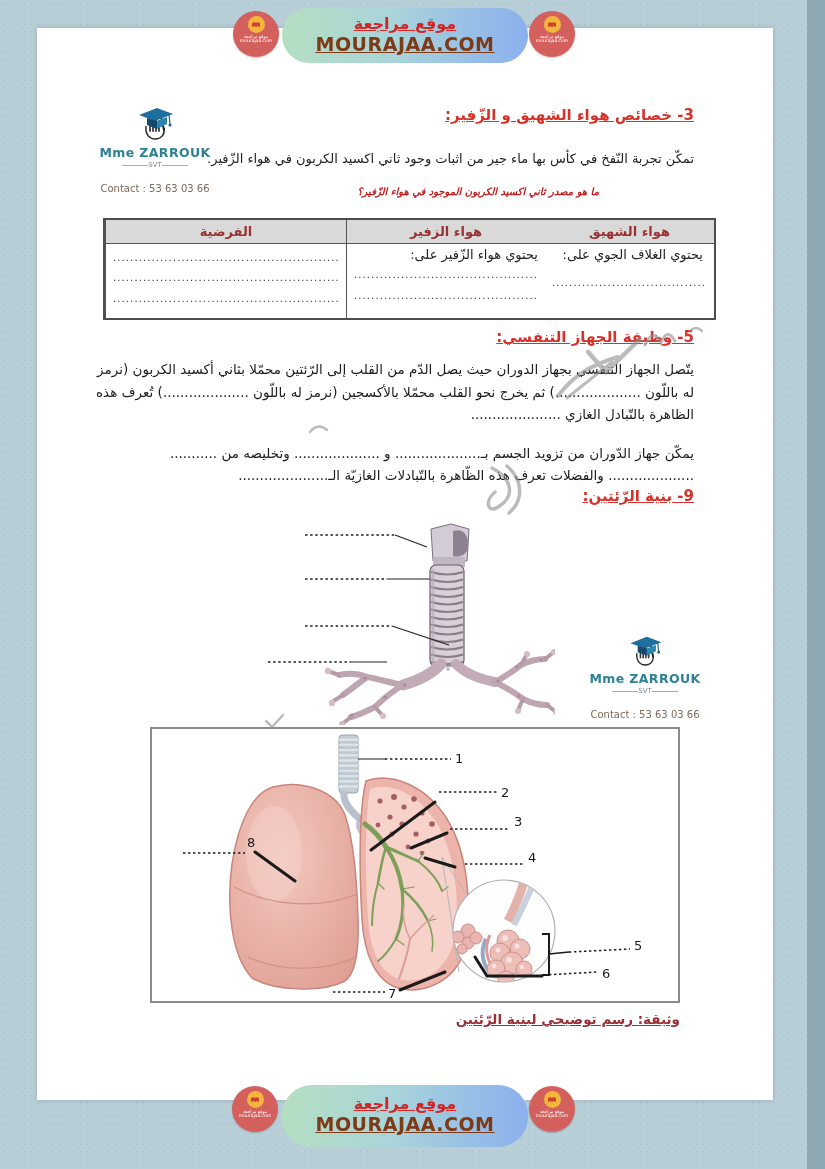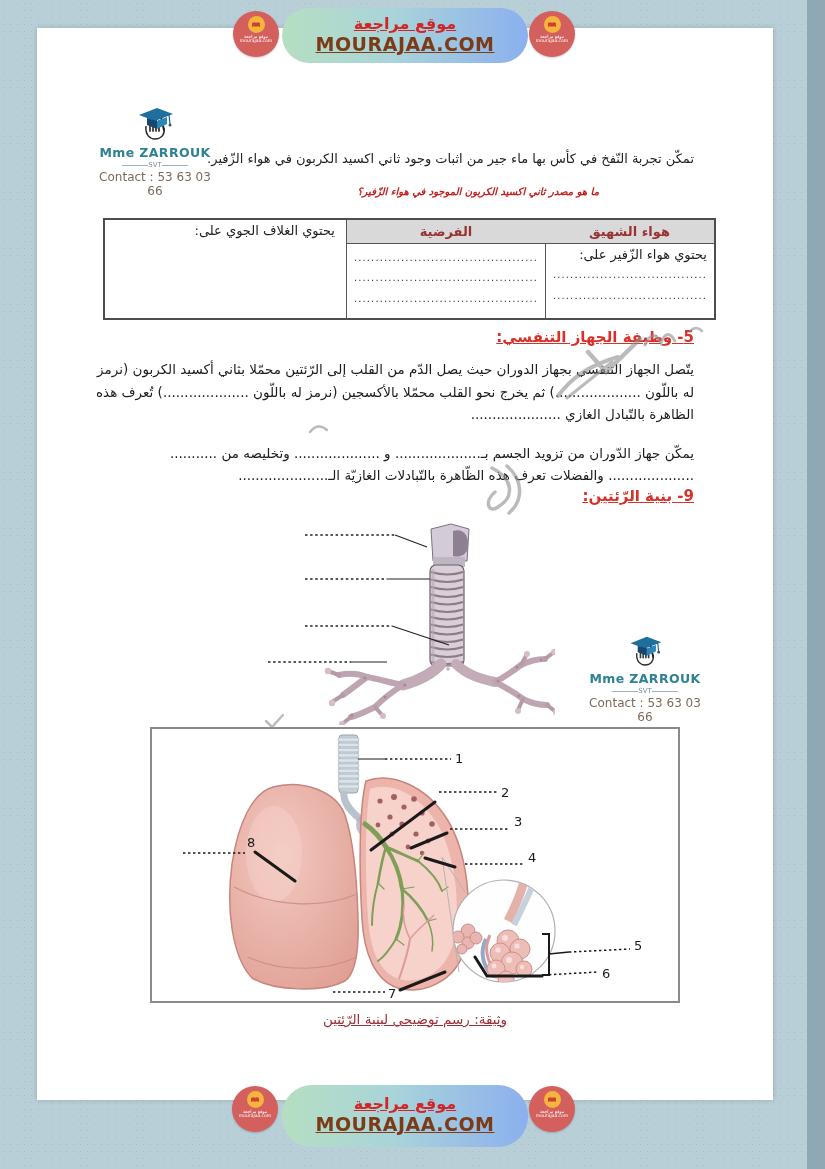--- a/index.html
+++ b/index.html
@@ -31,21 +31,21 @@
   }
   .badge-yellow{width:17px;height:17px;border-radius:50%;background:#f3b53b;margin-top:5px;
     display:flex;align-items:center;justify-content:center;}
   .badge-t1{font-size:4.5px;color:#fff;margin-top:1.5px;direction:rtl;line-height:1.1;}
   .badge-t2{font-size:4.5px;color:#fff;line-height:1.1;}
   
   .zlogo{position:absolute;width:120px;text-align:center;z-index:3;}
   .zname{color:#2e8294;font-size:12.5px;font-weight:bold;letter-spacing:.4px;margin-top:1px;}
   .zsvt{display:flex;align-items:center;justify-content:center;font-size:7px;color:#7a8a99;margin-top:1px;}
   .zsvt .rule{display:inline-block;width:26px;border-top:1px solid #9fb0bd;height:0;}
-  .zcontact{font-size:12px;color:#7f6a5a;margin-top:1px;}
+  .zcontact{font-size:10px;color:#7f6a5a;margin-top:14px;}
   
   .h-red{position:absolute;color:#d8312a;font-weight:bold;font-size:15px;
     text-decoration:underline;direction:rtl;white-space:nowrap;z-index:2;}
   .intro{position:absolute;top:149px;right:113px;width:602px;direction:rtl;text-align:right;
     font-size:13px;color:#232323;line-height:1.55;}
   .question{position:absolute;top:186px;right:208px;direction:rtl;font-size:10px;
     color:#c22020;font-weight:bold;font-style:italic;white-space:nowrap;}
   .para{position:absolute;right:113px;width:603px;direction:rtl;
     font-size:13.5px;color:#1c1c1c;line-height:1.68;}
   
@@ -54,22 +54,22 @@
     grid-template-columns:169px 199px 241px;grid-template-rows:24px 1fr;box-sizing:border-box;}
   .cmp-table .th{background:#d9d9d9;color:#993333;font-weight:bold;font-size:13px;
     text-align:center;line-height:23px;border-bottom:1px solid #555;}
   .cmp-table .col-div{border-left:1px solid #555;}
   .cmp-table .td{padding:3px 7px;font-size:13px;color:#222;direction:rtl;text-align:right;overflow:hidden;}
   .dots{font-size:10px;letter-spacing:1.1px;color:#333;white-space:nowrap;overflow:hidden;direction:ltr;text-align:left;}
   
   .fig-trachea{position:absolute;left:255px;top:515px;z-index:2;}
   .fig-lungs{position:absolute;left:150px;top:727px;width:530px;height:276px;
     border:2px solid #8a8a8a;background:#fff;box-sizing:border-box;z-index:2;}
-  .caption{position:absolute;left:150px;top:1011px;width:530px;text-align:center;
-    font-size:13.5px;font-weight:normal;color:#9c2f38;text-decoration:underline;direction:rtl;}
+  .caption{position:absolute;left:150px;top:1011px;width:530px;text-align:right;
+    font-size:13.5px;font-weight:bold;color:#9c2f38;text-decoration:underline;direction:rtl;}
   .scribbles{position:absolute;left:0;top:0;z-index:4;pointer-events:none;}
 </style>
 </head>
 <body>
 
 <div class="stage">
 
   <div class="doc"></div>
 
   <div class="badge" style="left:233px;top:11px;">
@@ -111,25 +111,27 @@
     </svg>
     <div class="zname">Mme ZARROUK</div>
     <div class="zsvt">
         <span class="rule"></span>
         <span>SVT</span>
         <span class="rule"></span>
       </div>
     <div class="zcontact">Contact : 53 63 03 66</div>
   </div>
 
+  <div class="h-red" style="top:106px;right:113px;">3- خصائص هواء الشهيق و الزّفير:</div>
   <div class="intro">تمكّن تجربة النّفخ في كأس بها ماء جير من اثبات وجود ثاني اكسيد الكربون في هواء الزّفير.</div>
   <div class="question">ما هو مصدر ثاني اكسيد الكربون الموجود في هواء الزّفير؟</div>
 
   <div class="cmp-table">
     <div class="th">هواء الشهيق</div>
+    <div class="th col-div">هواء الزفير</div>
     <div class="th col-div">الفرضية</div>
     <div class="td">
       <div style="padding-right:4px;">يحتوي الغلاف الجوي على:</div>
       <div class="dots" style="margin-top:15px;">......................................................</div>
     </div>
     <div class="td col-div">
       <div>يحتوي هواء الزّفير على:</div>
       <div class="dots" style="margin-top:7px;">......................................................................</div>
       <div class="dots" style="margin-top:10px;">......................................................................</div>
     </div>

